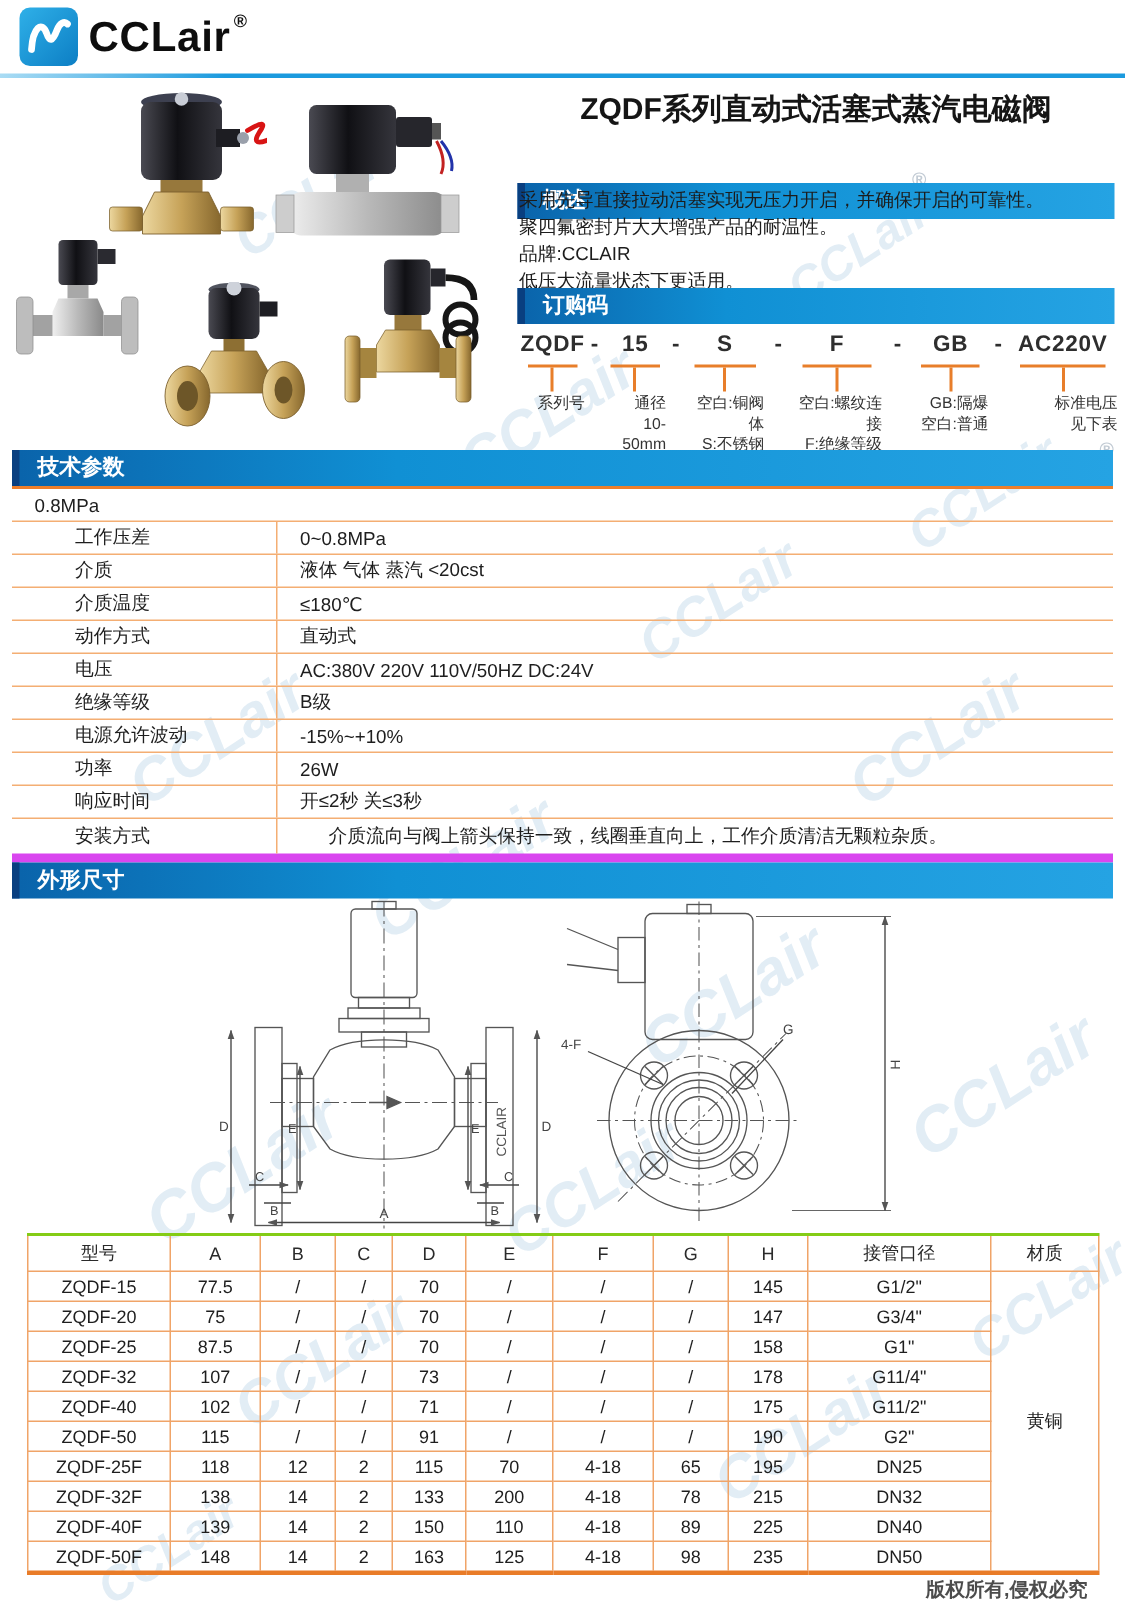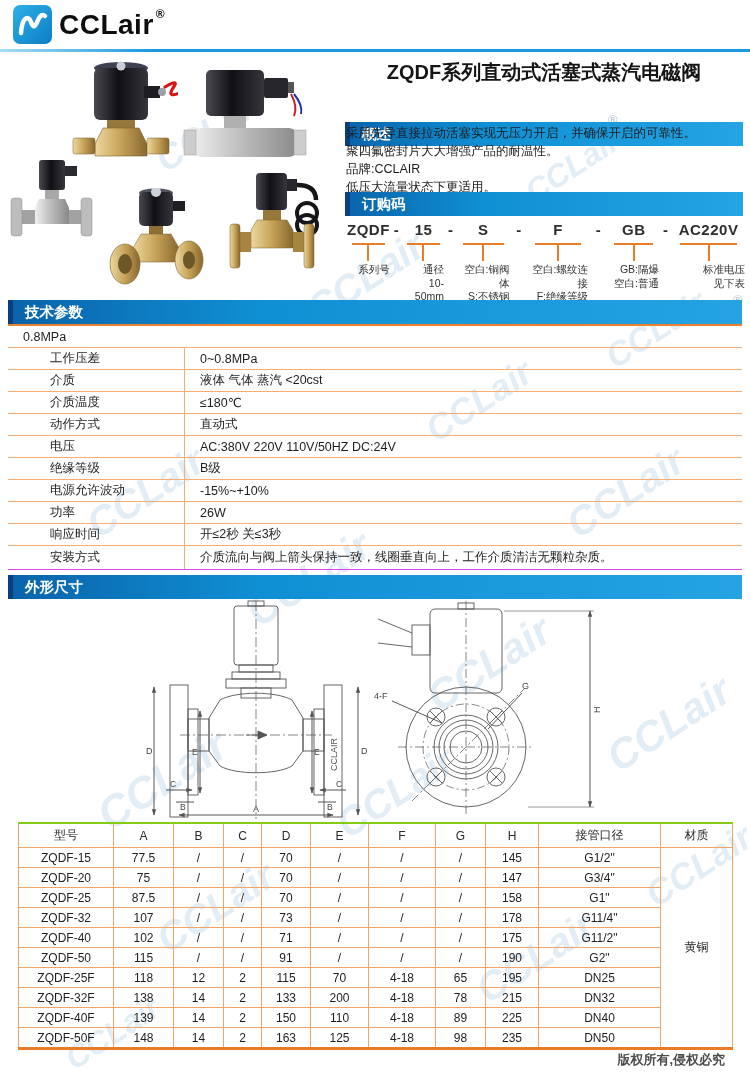--- a/index.html
+++ b/index.html
@@ -41,21 +41,21 @@
   .oc-cell{min-height:1px;}
   .oc-t{border-top:2px solid #e87e2a;width:78%;margin:5px auto 0;position:relative;height:17px;}
   .oc-t::after{content:"";position:absolute;left:50%;top:0;margin-left:-1px;width:2px;height:16px;background:#e87e2a;}
   .oc-label{font-size:10.5px;color:#333;text-align:right;line-height:13.5px;margin-top:1px;}
 
   
   #tech-bar{left:8px;top:300px;width:734px;}
   #tech-table{left:8px;top:324px;width:734px;border-top:2px solid #ee7f2b;}
   .tech-row{display:flex;align-items:center;height:21px;border-bottom:1px solid #f4ae73;
             font-size:12.5px;color:#1e1e1e;}
-  .tech-row:last-child{border-bottom:1px solid #d946ef;height:23px;}
+  .tech-row:last-child{border-bottom:6px solid #d946ef;height:23px;gap:19px;}
   .tech-lab{width:177px;flex:none;padding-left:42px;box-sizing:border-box;align-self:stretch;
             display:flex;align-items:center;border-right:1px solid #f4ae73;}
   .tech-val{padding-left:15px;white-space:nowrap;}
 
   
   #outline-bar{left:8px;top:575px;width:734px;}
   #draw-left{left:140px;top:599px;}
   #draw-right{left:372px;top:599px;}
   .tdraw text{font-family:"Liberation Sans",sans-serif;}
 

